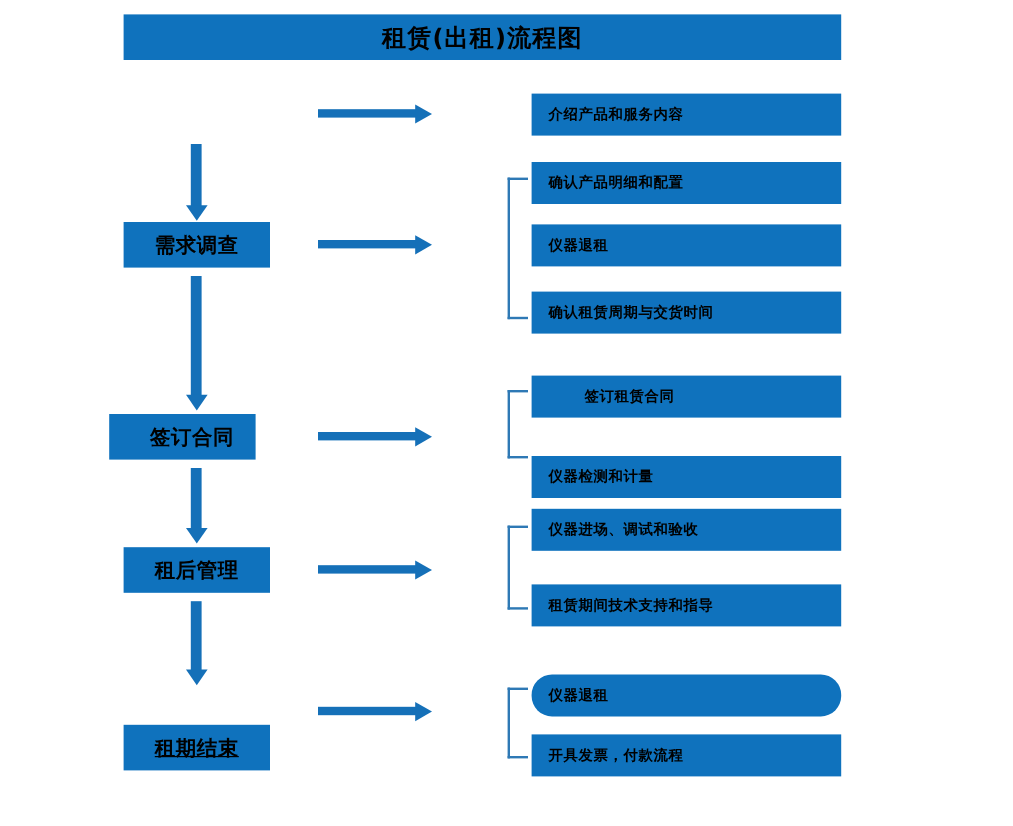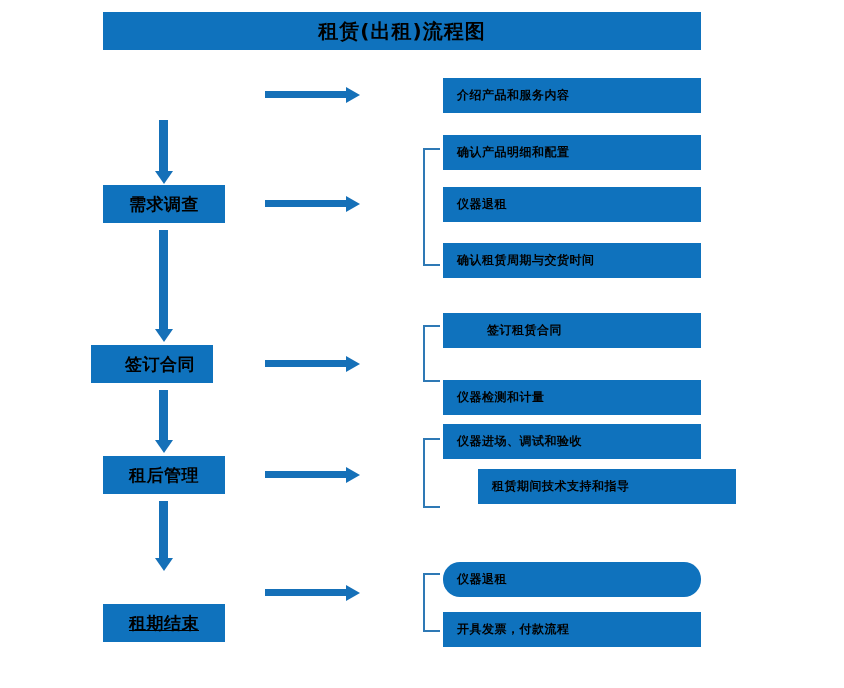--- a/index.html
+++ b/index.html
@@ -140,19 +140,19 @@
   <div class="box detail-box" style="top:187px;">仪器退租</div>
 
   <div class="box detail-box wide" style="top:243px;">确认租赁周期与交货时间</div>
 
   <div class="box detail-box" style="top:313px;padding-left:44px;">签订租赁合同</div>
 
   <div class="box detail-box" style="top:380px;">仪器检测和计量</div>
 
   <div class="box detail-box" style="top:424px;">仪器进场、调试和验收</div>
 
-  <div class="box detail-box wide" style="top:469px;margin-left:35px;">租赁期间技术支持和指导</div>
+  <div class="box detail-box wide" style="top:487px;">租赁期间技术支持和指导</div>
 
   <div class="box detail-box" style="top:562px;border-radius:17px;">仪器退租</div>
 
   <div class="box detail-box" style="top:612px;">开具发票，付款流程</div>
 
 </div>
 
 </body></html>

